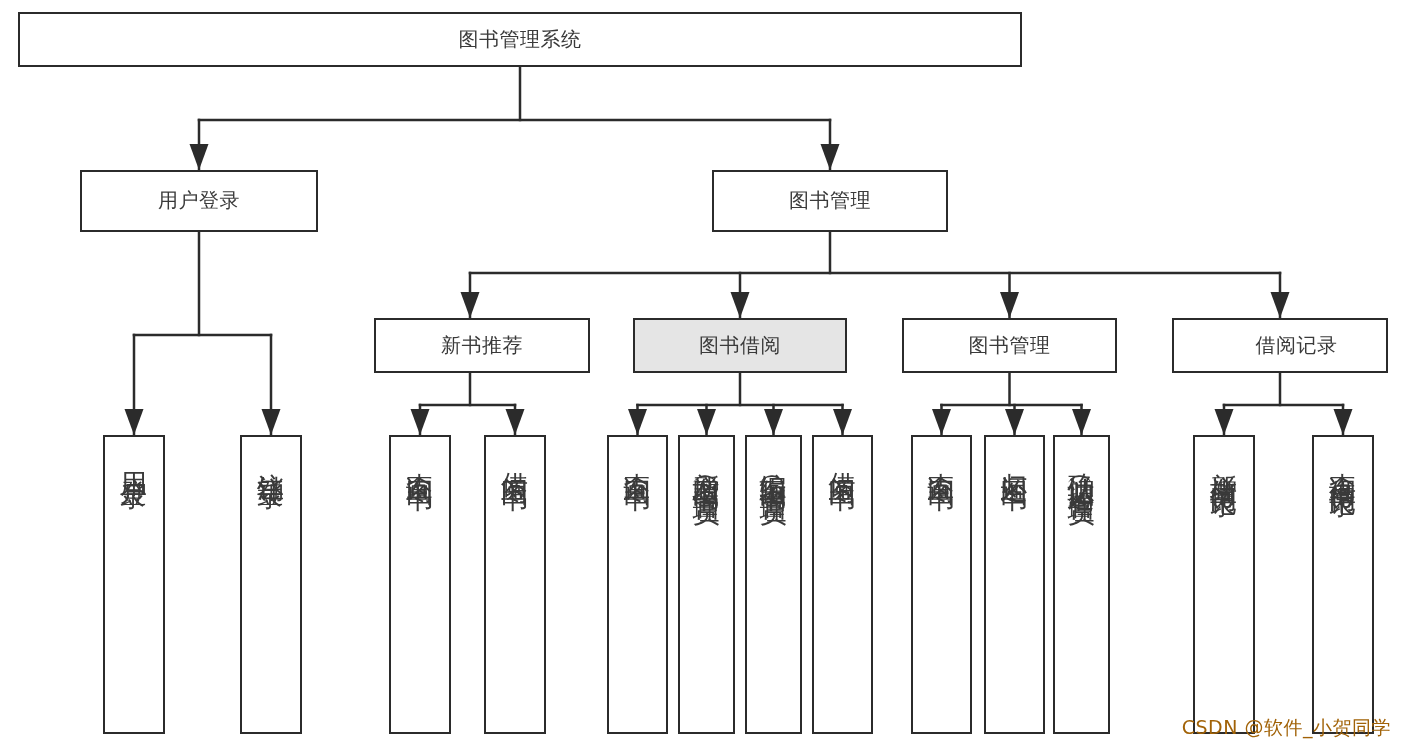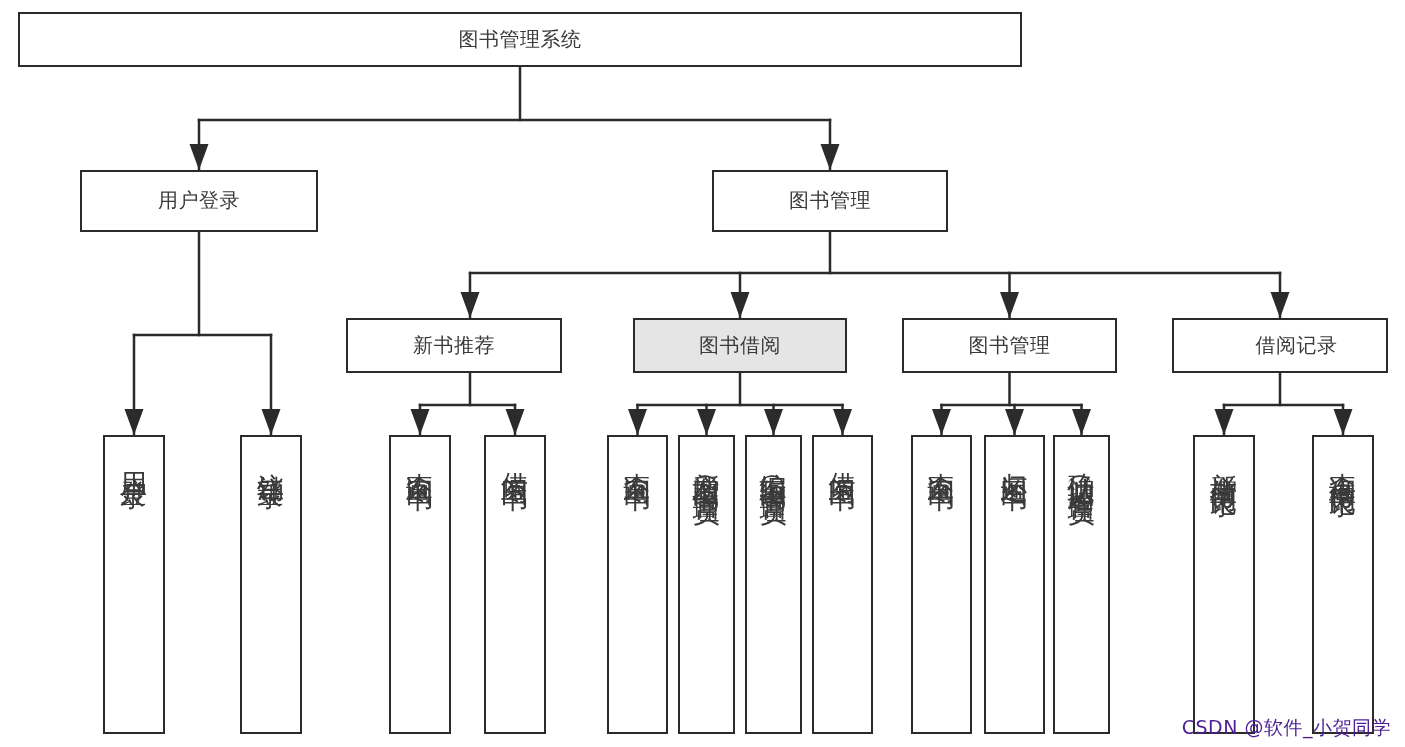--- a/index.html
+++ b/index.html
@@ -60,21 +60,21 @@
     top: 0;
     width: 1405px;
     height: 747px;
     pointer-events: none;
   }
   #watermark {
     position: absolute;
     right: 14px;
     bottom: 6px;
     font-size: 19px;
-    color: #4c1d95;
+    color: #a16207;
     font-family: "DejaVu Sans", "Liberation Sans", sans-serif;
     letter-spacing: 0.5px;
     white-space: nowrap;
   }
 </style>
 </head>
 <body>
 
 <div id="diagram-root">
   <svg id="connectors" viewBox="0 0 1405 747" xmlns="http://www.w3.org/2000/svg">
@@ -134,21 +134,21 @@
   <div id="node-layer">
       <div class="node-box horizontal" style="left: 18px; top: 12px; width: 1004px; height: 55px; border-color: rgb(43, 43, 43); background: rgb(255, 255, 255);">
         <span class="node-label" style="color: rgb(58, 58, 58);">图书管理系统</span>
       </div>
       <div class="node-box horizontal" style="left: 80px; top: 170px; width: 238px; height: 62px; border-color: rgb(43, 43, 43); background: rgb(255, 255, 255);">
         <span class="node-label" style="color: rgb(58, 58, 58);">用户登录</span>
       </div>
       <div class="node-box horizontal" style="left: 712px; top: 170px; width: 236px; height: 62px; border-color: rgb(43, 43, 43); background: rgb(255, 255, 255);">
         <span class="node-label" style="color: rgb(58, 58, 58);">图书管理</span>
       </div>
-      <div class="node-box horizontal" style="left: 346px; top: 318px; width: 216px; height: 55px; border-color: rgb(43, 43, 43); background: rgb(255, 255, 255);">
+      <div class="node-box horizontal" style="left: 374px; top: 318px; width: 216px; height: 55px; border-color: rgb(43, 43, 43); background: rgb(255, 255, 255);">
         <span class="node-label" style="color: rgb(58, 58, 58);">新书推荐</span>
       </div>
       <div class="node-box horizontal" style="left: 633px; top: 318px; width: 214px; height: 55px; border-color: rgb(43, 43, 43); background: #e5e5e5;">
         <span class="node-label" style="color: rgb(58, 58, 58);">图书借阅</span>
       </div>
       <div class="node-box horizontal" style="left: 902px; top: 318px; width: 215px; height: 55px; border-color: rgb(43, 43, 43); background: rgb(255, 255, 255);">
         <span class="node-label" style="color: rgb(58, 58, 58);">图书管理</span>
       </div>
       <div class="node-box horizontal" style="left: 1172px; top: 318px; width: 216px; height: 55px; border-color: rgb(43, 43, 43); background: rgb(255, 255, 255);">
         <span class="node-label" style="color: rgb(58, 58, 58); margin-left: 33px;">借阅记录</span>

